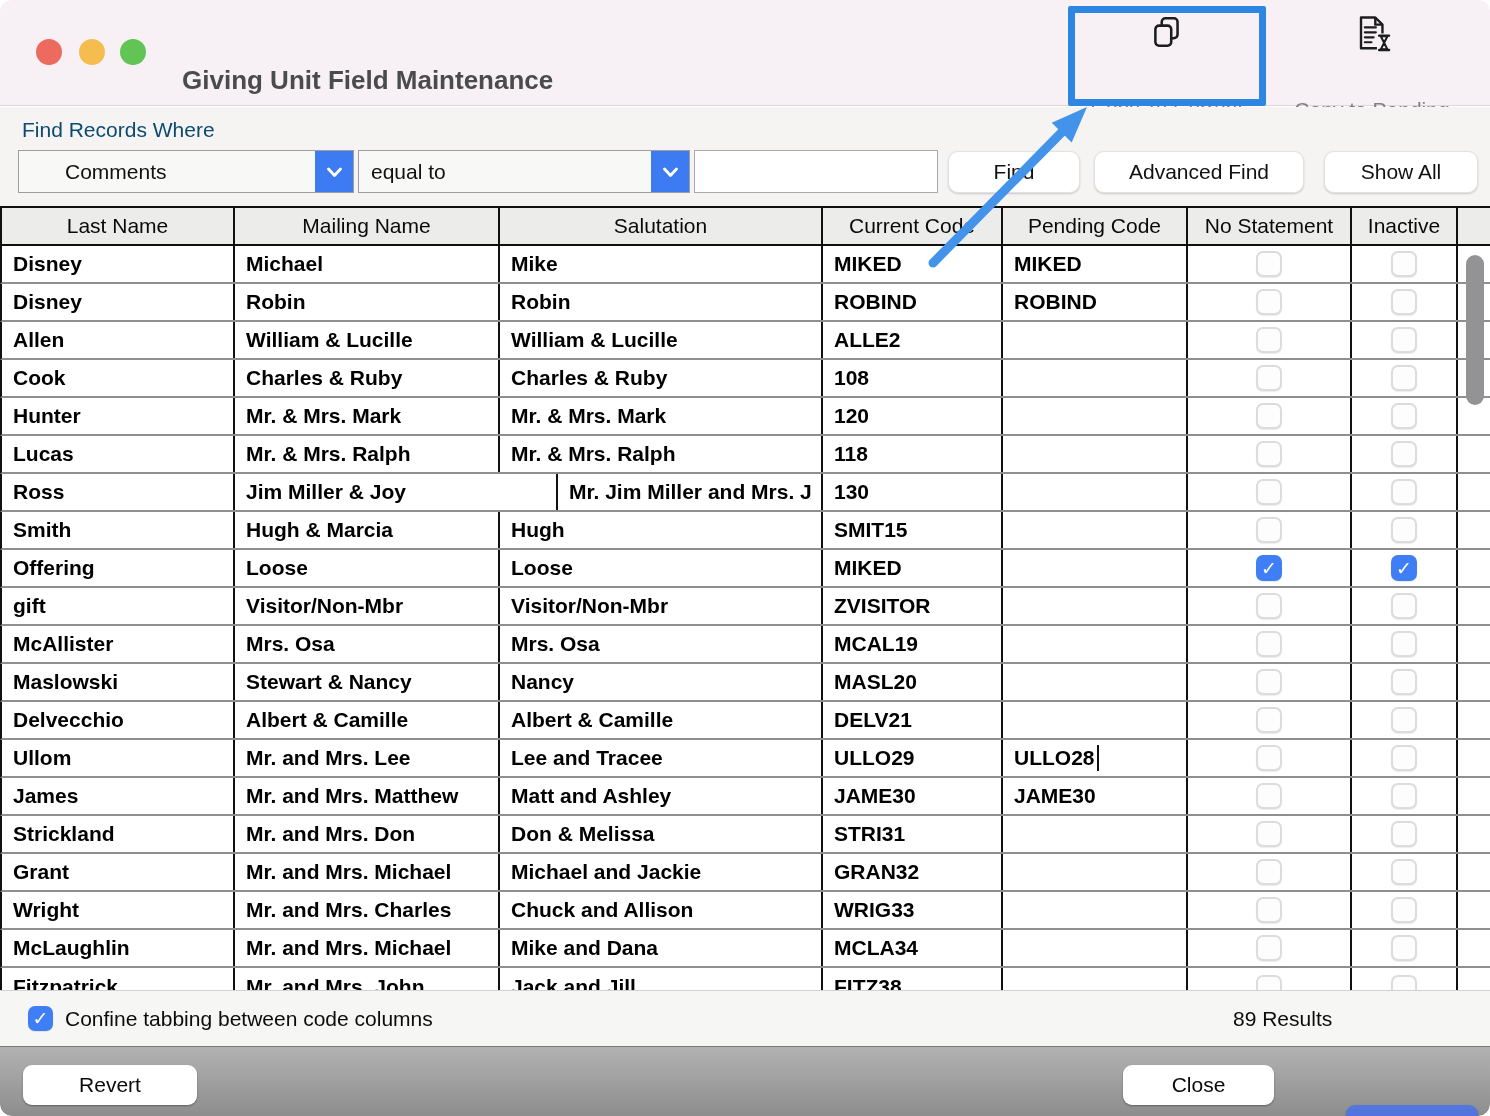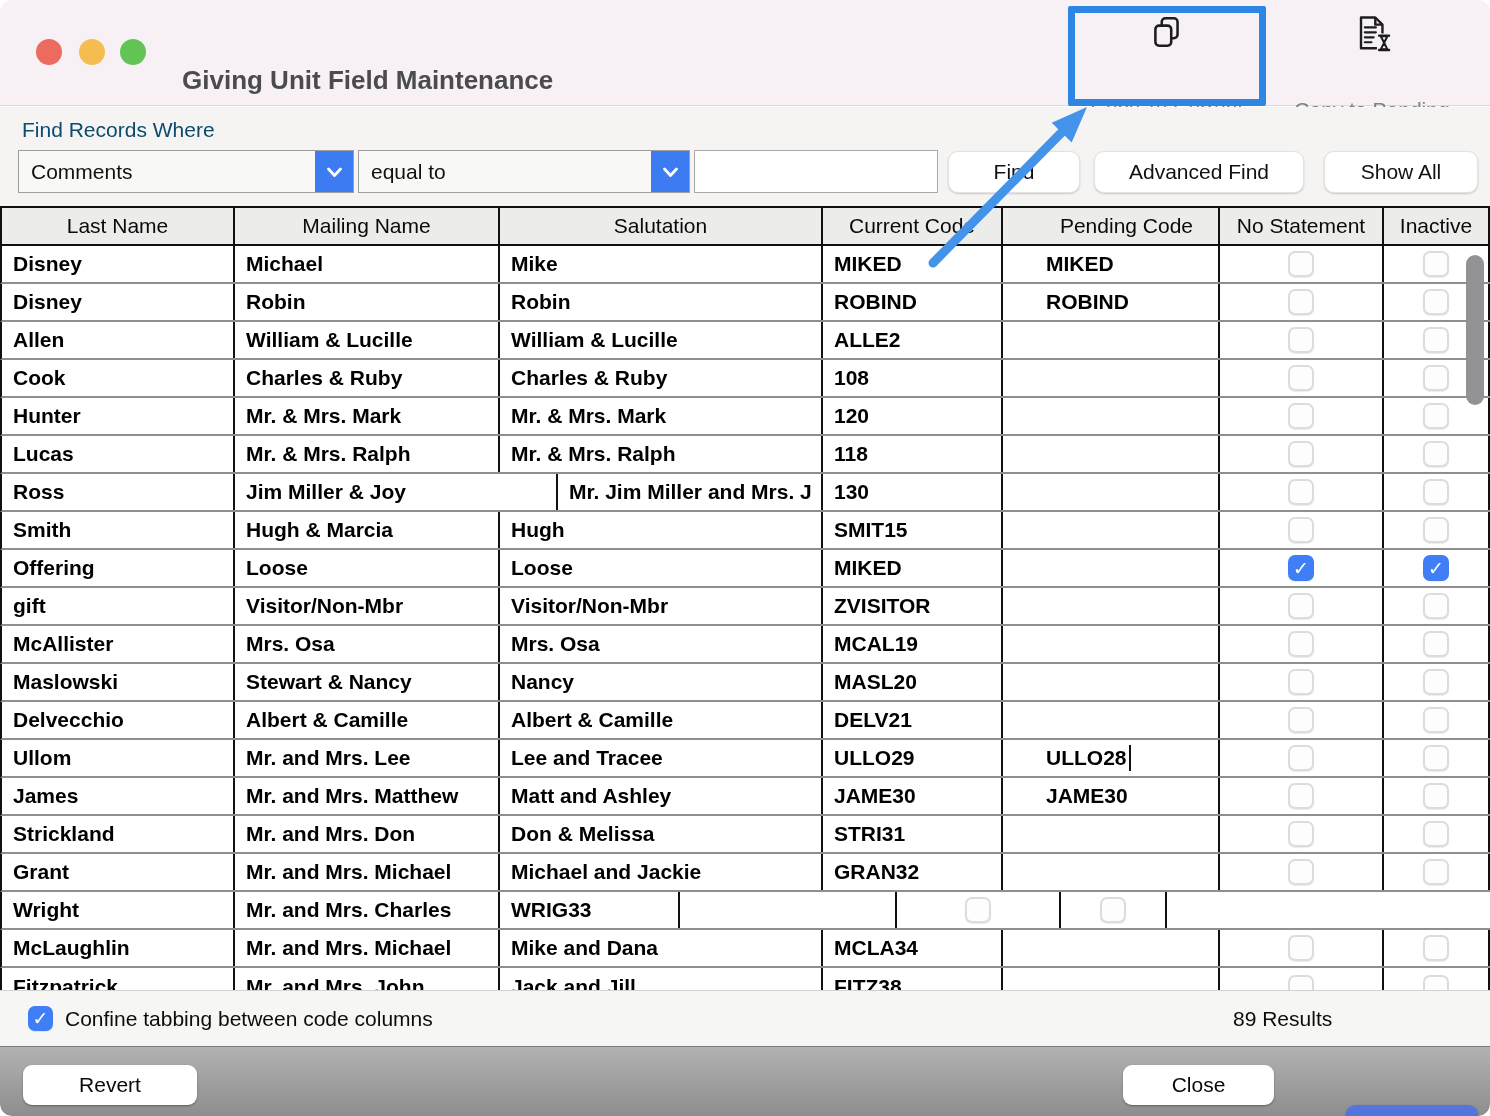--- a/index.html
+++ b/index.html
@@ -20,42 +20,42 @@
   .toolbtn .tlabel{font-size:21px;color:#7f7f84;margin-top:2px;white-space:nowrap;}
   .btn-copy-current{left:1072px;}
   .btn-copy-pending{left:1277px;}
 
   .hl-box{position:absolute;left:1068px;top:6px;width:198px;height:100px;border:7px solid #2d87e2;border-radius:2px;pointer-events:none;}
 
   
   .findbar{position:absolute;left:0;top:107px;width:1490px;height:99px;background:#f5f4f2;}
   .findlabel{position:absolute;left:22px;top:11px;font-size:21px;color:#0c4a6e;}
   .dropdown{position:absolute;top:43px;height:43px;background:#f8f8f7;border:1px solid #9e9e9e;display:flex;align-items:center;}
-  .dd-field{left:18px;width:336px;}
+  .dd-field{left:18px;width:336px;padding-left:34px;}
   .dd-op{left:358px;width:332px;}
   .dropdown .ddtext{flex:1;padding-left:12px;font-size:21px;color:#111;white-space:nowrap;overflow:hidden;}
   .dropdown .ddchev{width:38px;height:41px;background:#3d7bf3;display:flex;align-items:center;justify-content:center;flex:none;}
   .searchbox{position:absolute;left:694px;top:43px;width:244px;height:43px;border:1.5px solid #a9a9a9;background:#fff;font-size:21px;padding:0 10px;outline:none;}
   .fbtn{position:absolute;top:44px;height:42px;background:#fff;border:1px solid #e2e2e2;border-radius:10px;box-shadow:0 1px 2px rgba(0,0,0,.18);font-size:21px;color:#111;display:flex;align-items:center;justify-content:center;}
   .fbtn.find{left:948px;width:132px;}
   .fbtn.adv{left:1094px;width:210px;}
   .fbtn.showall{left:1324px;width:154px;}
 
   
   .tablewrap{position:absolute;left:0;top:206px;width:1490px;height:784px;background:#fff;overflow:hidden;}
   .thead{display:flex;height:40px;border-top:2px solid #101010;border-bottom:2px solid #101010;background:#ececeb;border-left:2px solid #101010;}
   .hcell{display:flex;align-items:center;justify-content:center;font-size:21px;color:#0a0a0a;border-right:2px solid #101010;white-space:nowrap;overflow:hidden;}
   .tbody{height:744px;overflow:hidden;}
   .trow{display:flex;height:38px;border-bottom:2px solid #8f8f8f;border-left:2px solid #101010;background:#fff;font-weight:bold;}
   .trow.partial{height:22px;border-bottom:none;}
   .trow.partial .tcell{align-items:flex-start;padding-top:7px;}
   .tcell{display:flex;align-items:center;padding-left:11px;font-size:21px;color:#000;border-right:2px solid #101010;white-space:nowrap;overflow:hidden;}
   .ckcell{justify-content:center;padding-left:0;}
   .col-0{width:233px;} .col-1{width:265px;} .col-2{width:323px;}
-  .col-3{width:180px;} .col-4{width:185px;margin-left:32px;} .col-5{width:164px;} .col-6{width:106px;}
+  .col-3{width:180px;} .col-4{width:185px;} .col-5{width:164px;} .col-6{width:106px;}
   .col-filler{flex:1;border-right:none;background:#fff;padding-left:0;}
   .thead .col-filler{background:#ececeb;}
   .cbox{width:26px;height:26px;border-radius:7px;background:#fdfdfd;border:2px solid #dcdcdc;box-shadow:0 1px 1px rgba(0,0,0,.08);display:flex;align-items:center;justify-content:center;}
   .cbox.checked{background:#3f7ef5;border-color:#3f7ef5;}
   .cbox.checked::after{content:"✓";color:#fff;font-size:19px;font-weight:700;line-height:1;}
   .caret{display:inline-block;width:2.5px;height:26px;background:#111;margin-left:2px;}
 
   .vscroll{position:absolute;left:1466px;top:255px;width:18px;height:150px;border-radius:9px;background:#939395;}
 
   
@@ -559,20 +559,23 @@
           </div>
           <div class="tcell col-filler"></div>
         </div>
         <div class="trow">
           <div class="tcell col-0">
             <span>Wright</span>
           </div>
           <div class="tcell col-1">
             <span>Mr. and Mrs. Charles</span>
           </div>
+          <div class="tcell col-2">
+            <span>Chuck and Allison</span>
+          </div>
           <div class="tcell col-3">
             <span>WRIG33</span>
           </div>
           <div class="tcell col-4">
             <span></span>
           </div>
           <div class="tcell ckcell col-5">
             <div class="cbox"></div>
           </div>
           <div class="tcell ckcell col-6">

